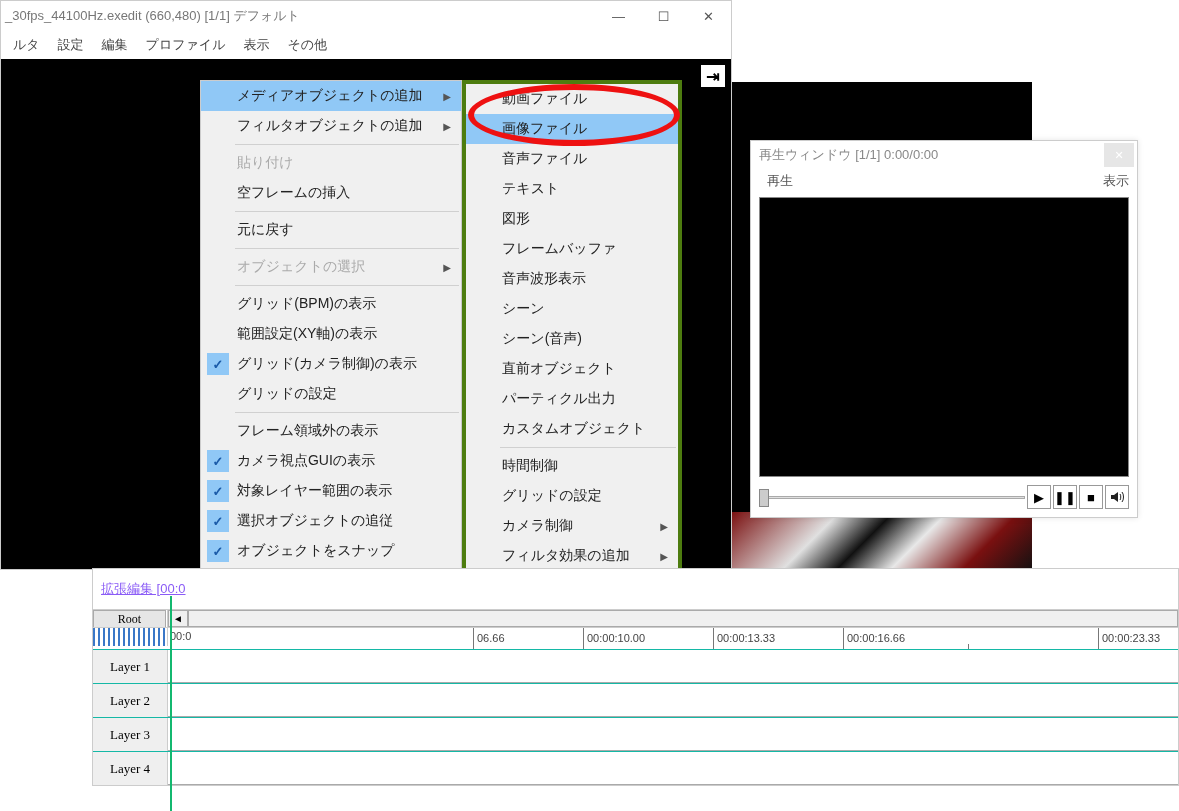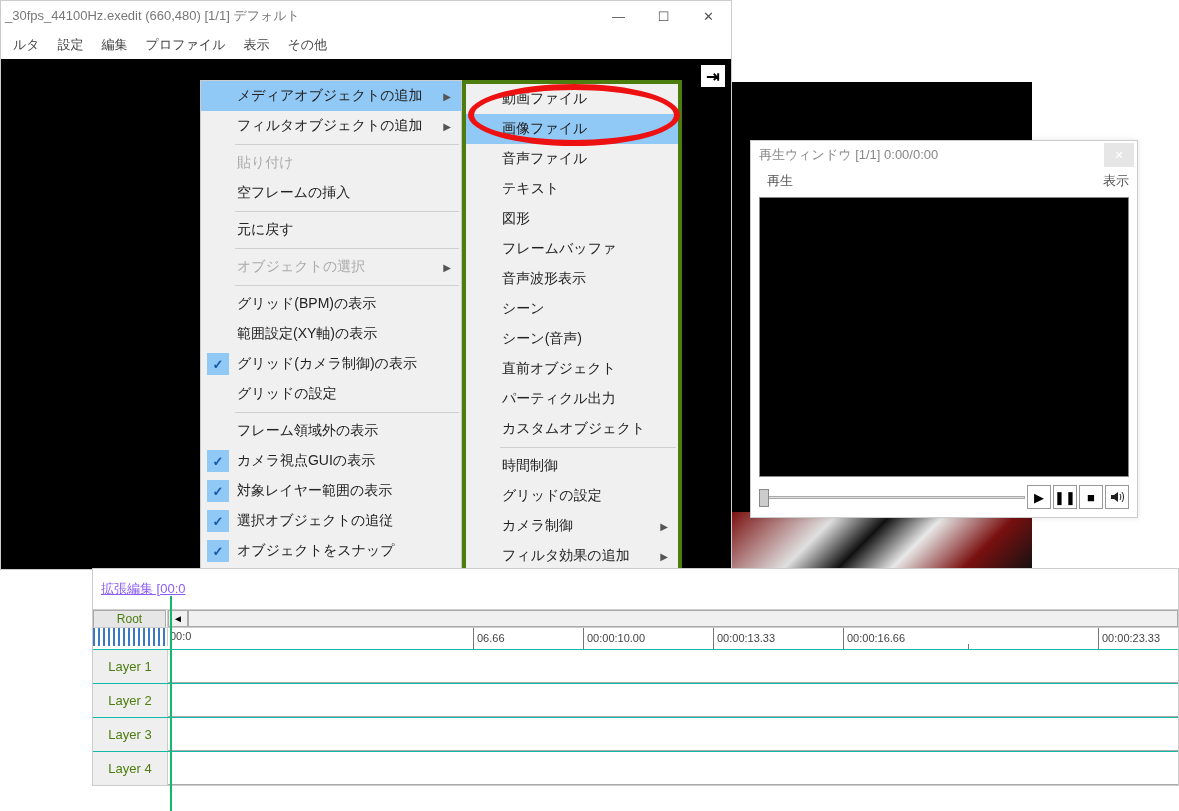--- a/index.html
+++ b/index.html
@@ -49,21 +49,21 @@
 
   
   .bg-graphic { position: absolute; left: 732px; top: 82px; width: 300px; height: 490px; background: #000; z-index: -1; }
   .bg-graphic .sliver { position: absolute; left: 0; bottom: 0; width: 300px; height: 60px;
     background: linear-gradient(135deg, #7a1010 0%, #e0e0e0 30%, #111 45%, #e8e8e8 60%, #7a1010 80%, #111 100%); }
 
   
   .timeline { position: absolute; left: 92px; top: 568px; width: 1087px; background: #fff; border: 1px solid #ccc; }
   .tl-header { height: 40px; display: flex; align-items: center; padding-left: 8px; font-size: 13px; color: #8b5cf6; background: #fff; text-decoration: underline; }
   .tl-row { height: 34px; display: flex; align-items: stretch; border-top: 1px solid #14b8a6; }
-  .tl-label { width: 75px; border-right: 1px solid #ccc; display: flex; align-items: center; justify-content: center; font-size: 13px; background: #efefef; color: #4d7c0f; }
+  .tl-label { width: 75px; border-right: 1px solid #ccc; display: flex; align-items: center; justify-content: center; font-size: 13px; background: #efefef; color: #000000; font-family: Liberation Serif, serif; }
   .tl-label.btn { background: #e6e6e6; border: 1px solid #aaa; margin: 3px; height: 26px; width: 67px; }
   .tl-track { flex: 1; background: #fff; border-bottom: 1px solid #aaa; position: relative; }
 
   .tl-topstrip { height: 18px; display: flex; border-top: 1px solid #ccc; }
   .tl-scroll-left { width: 20px; border: 1px solid #aaa; display: flex; align-items: center; justify-content: center; font-size: 10px; background: #f0f0f0; }
   .tl-scroll-track { flex: 1; background: #f0f0f0; border: 1px solid #aaa; }
 
   .tl-ruler { height: 22px; display: flex; position: relative; border-top: 1px solid #ccc; font-size: 11px; color: #444; background: #fff; }
   .tl-ruler-ticks { flex: 1; position: relative; overflow: hidden; }
   .tick { position: absolute; top: 0; height: 100%; border-left: 1px solid #777; padding-left: 3px; line-height: 20px; }

